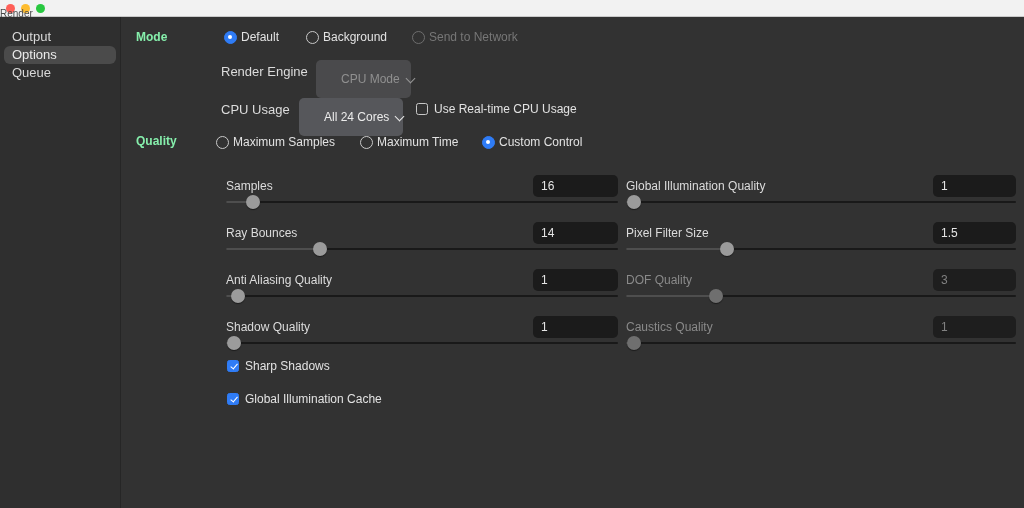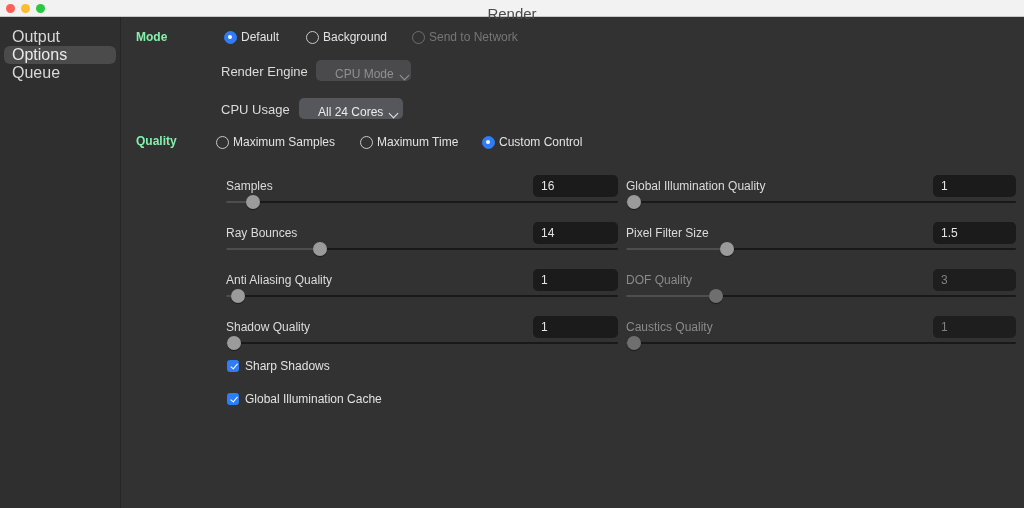--- a/index.html
+++ b/index.html
@@ -42,43 +42,42 @@
     display: block;
   }
   .dot.close { background: #ff5f57; }
   .dot.min   { background: #febc2e; }
   .dot.zoom  { background: #28c840; }
   .title-text {
     position: absolute;
     left: 0; top: 6px;
     width: 1024px;
     line-height: 16px;
-    text-align: center;
-    font-size: 15px;
+    font-size: 10px;
     color: #4a4a4a;
   }
 
   
   .sidebar {
     position: absolute;
     left: 0; top: 17px;
     width: 120px;
     height: 491px;
     background: #2f2f2f;
     border-right: 1px solid #262626;
   }
   .side-item {
     position: absolute;
     left: 4px;
     width: 112px;
     height: 18px;
     line-height: 18px;
     padding-left: 8px;
     box-sizing: border-box;
-    font-size: 16px;
+    font-size: 13px;
     color: #d8d8d8;
     border-radius: 5px;
     white-space: nowrap;
   }
   .side-item.selected {
     background: #4b4b4b;
     color: #eaeaea;
     border-radius: 6px;
   }
 
@@ -132,23 +131,23 @@
   }
   .radio.disabled .txt { color: #777777; }
 
   
   .select {
     position: absolute;
     background: #56575b;
     border-radius: 5px;
     box-sizing: border-box;
     display: flex;
-    align-items: flex-end;
-    padding: 0 6px 0 19px;
-    height: 21px;
+    align-items: center;
+    padding: 0 6px 0 25px;
+    height: 38px;
     font-size: 12px;
     color: #ececec;
     white-space: nowrap;
   }
   .select.disabled {
     background: #4a4a4c;
     color: #909090;
   }
   .select .sel-text { flex: 1; }
   .select .chev {
@@ -295,20 +294,24 @@
     <span class="sel-text">CPU Mode</span>
     <span class="chev"></span>
   </div>
 
   <div class="field-label" style="left:221px; top:102px;">CPU Usage</div>
   <div class="select" style="left:299px; top:98px; width:104px;">
     <span class="sel-text">All 24 Cores</span>
     <span class="chev"></span>
   </div>
 
+  <div class="checkbox" style="left:416px; top:102px;">
+    <span class="box"></span>
+    <span class="txt">Use Real-time CPU Usage</span>
+  </div>
 
   <div class="section-label" style="left:136px; top:134px;">Quality</div>
 
   <div class="radio" style="left:216px; top:135px;">
     <span class="mark"></span>
     <span class="txt">Maximum Samples</span>
   </div>
   <div class="radio" style="left:360px; top:135px;">
     <span class="mark"></span>
     <span class="txt">Maximum Time</span>

